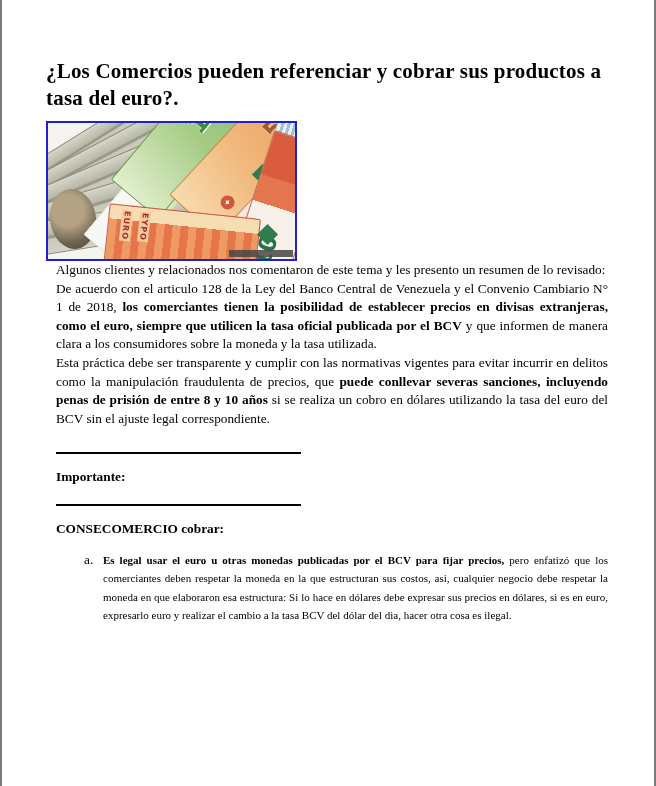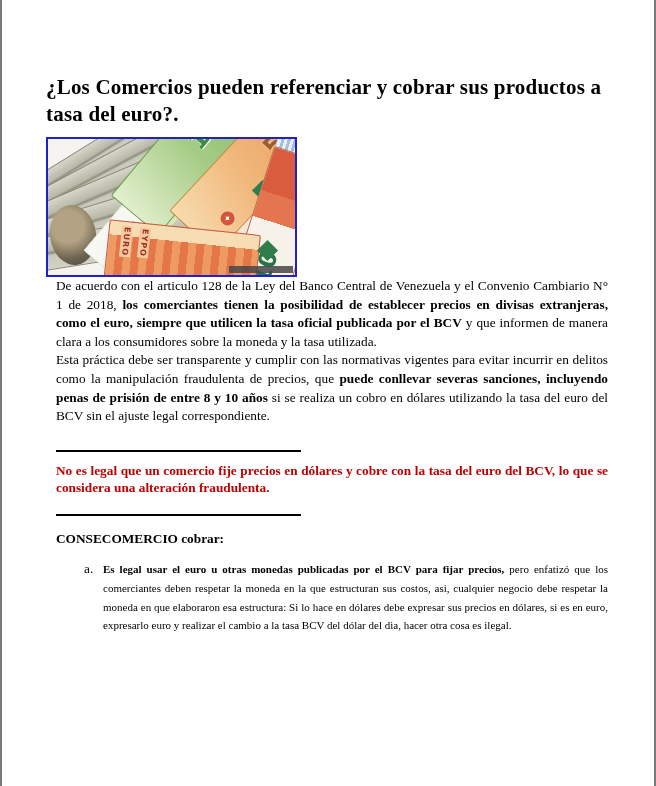--- a/index.html
+++ b/index.html
@@ -5,21 +5,21 @@
   html, body { margin: 0; padding: 0; background: #ffffff; }
   body {
     width: 656px; height: 786px; overflow: hidden; position: relative;
     font-family: "Liberation Serif", "DejaVu Serif", serif;
     color: #000000;
   }
   .page-edge { position: absolute; top: 0; bottom: 0; width: 2px; background: #7a7a7a; }
   .page-edge.left { left: 0; }
   .page-edge.right { right: 0; }
 
-  .content { padding: 58px 48px 0 46px; margin-top: 16px; }
+  .content { padding: 58px 48px 0 46px; }
 
   h1.doc-title {
     margin: 0; font-size: 21px; font-weight: bold; line-height: 27px;
     letter-spacing: 0.2px; max-width: 575px;
   }
 
   
   .photo {
     position: relative; width: 247px; height: 136px; margin-top: 9px;
     border: 2px solid #2020cc; background: #f5f4f0; overflow: hidden;
@@ -173,29 +173,30 @@
 
     <div class="bill euro-note">
       <span class="vword w1">EURO</span>
       <span class="vword w2">EYPO</span>
     </div>
 
     <div class="green-arrow ga2"></div>
     <div class="credit-strip"></div>
   </div>
 
+  <p class="body mt10"><span>Algunos clientes y relacionados nos comentaron de este tema y les presento un resumen de lo revisado:</span></p>
 
   <p class="body mt8"><span>De acuerdo con el articulo 128 de la Ley del Banco Central de Venezuela y el Convenio Cambiario N° 1 de 2018, </span><span class="b">los comerciantes tienen la posibilidad de establecer precios en divisas extranjeras, como el euro, siempre que utilicen la tasa oficial publicada por el BCV</span><span> y que informen de manera clara a los consumidores sobre la moneda y la tasa utilizada.</span></p>
 
   <p class="body mt6"><span>Esta práctica debe ser transparente y cumplir con las normativas vigentes para evitar incurrir en delitos como la manipulación fraudulenta de precios, que </span><span class="b">puede conllevar severas sanciones, incluyendo penas de prisión de entre 8 y 10 años</span><span> si se realiza un cobro en dólares utilizando la tasa del euro del BCV sin el ajuste legal correspondiente.</span></p>
 
   <div class="rule"></div>
 
-
-  <p class="warning">No es legal que un comercio fije precios en dólares y cobre con la tasa del euro del BCV, lo que se considera una alteración fraudulenta.</p>
+  <p class="heading">Importante:</p>
+
 
   <div class="rule second"></div>
 
   <p class="heading">CONSECOMERCIO cobrar:</p>
 
   <div class="list-row">
     <span class="list-marker">a.</span>
     <div class="list-text"><span class="b">Es legal usar el euro u otras monedas publicadas por el BCV para fijar precios,</span><span> pero enfatizó que los comerciantes deben respetar la moneda en la que estructuran sus costos, asi, cualquier negocio debe respetar la moneda en que elaboraron esa estructura: Si lo hace en dólares debe expresar sus precios en dólares, si es en euro, expresarlo euro y realizar el cambio a la tasa BCV del dólar del dia, hacer otra cosa es ilegal.</span></div>
   </div>
 

